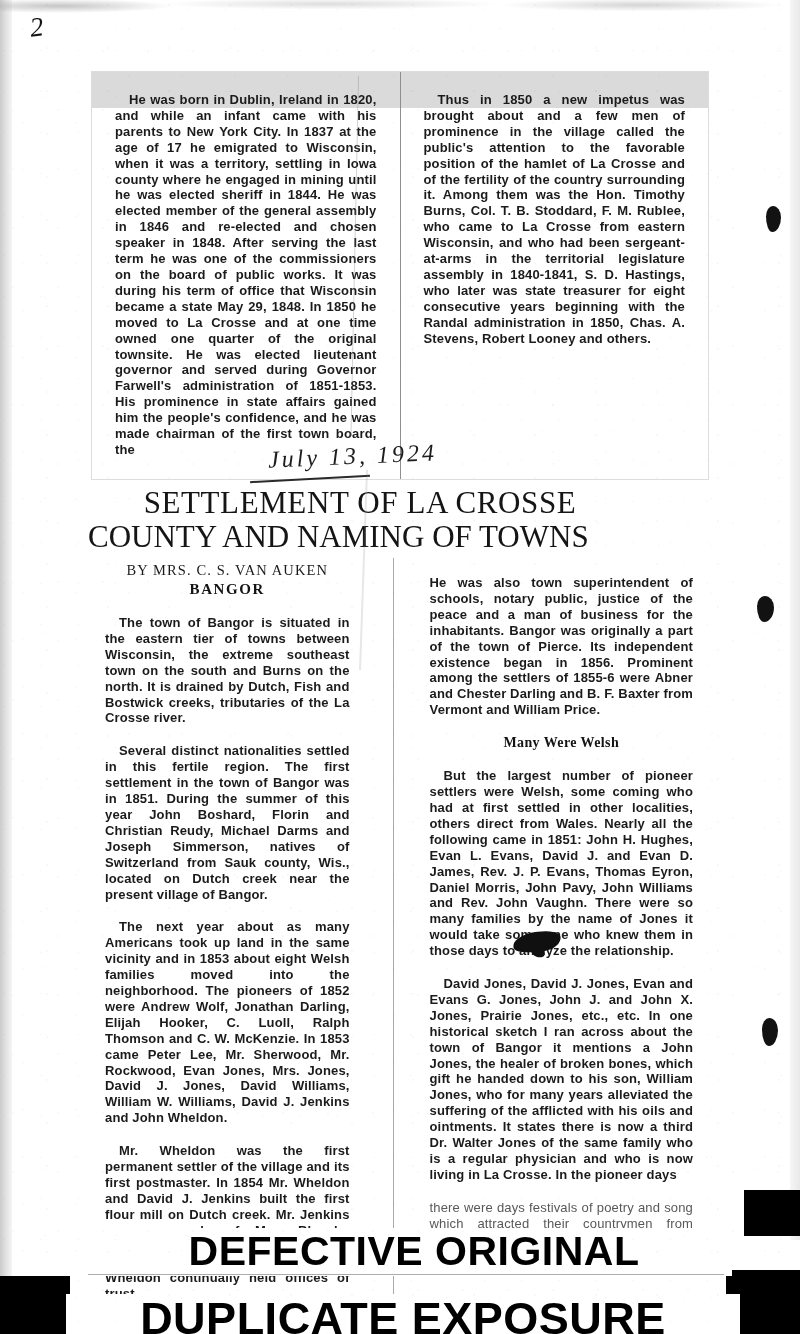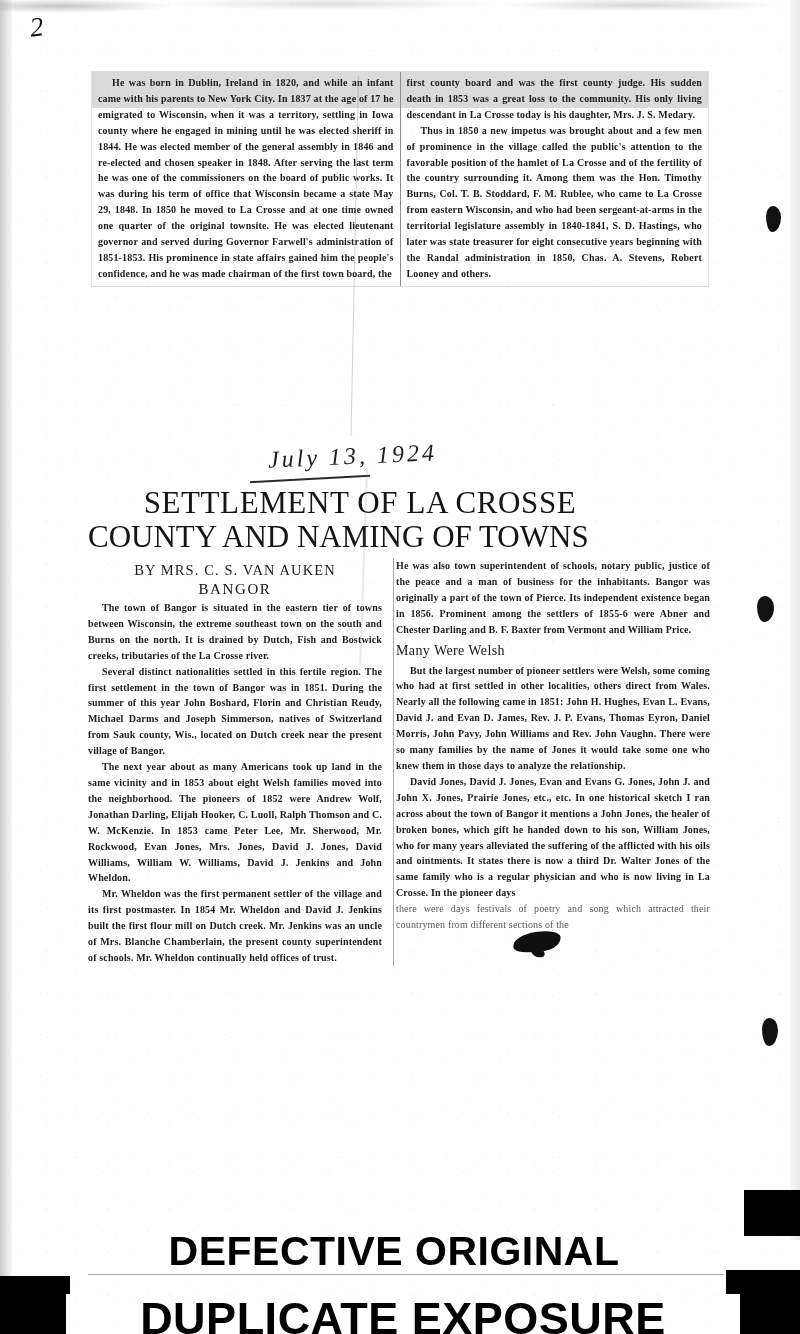--- a/index.html
+++ b/index.html
@@ -93,23 +93,23 @@
     position: relative;
   }
   .col {
     flex: 1 1 0;
     padding: 3px 6px 4px 6px;
     box-sizing: border-box;
   }
   .col.left-col { border-right: 1px solid #8e8e8e; }
 
   .news-p {
-    margin: 0;
-    font-family: Liberation Serif, serif;
-    font-size: 10px;
+    margin: 17px;
+    font-family: Liberation Sans, sans-serif;
+    font-size: 13px;
     line-height: 15.9px;
     text-align: justify;
     text-indent: 14px;
     color: #1b1b1b;
     letter-spacing: .15px;
     font-weight: 600;
   }
   .news-p + .news-p { margin-top: 0; }
   .news-p.cont { text-indent: 0; }
 
@@ -165,39 +165,40 @@
     font-family: "Liberation Serif", serif;
     font-size: 14.5px;
     letter-spacing: 1.1px;
     color: #1b1b1b;
     margin-top: 4px;
   }
   .town-head {
     text-align: center;
     font-family: "Liberation Serif", serif;
     font-size: 15px;
-    font-weight: normal;
+    font-weight: bold;
     letter-spacing: 1.6px;
     color: #141414;
     margin: 2px 0 2px 0;
   }
   .sub-head {
-    text-align: left;
+    text-align: center;
     font-family: "Liberation Serif", serif;
     font-size: 14px;
-    font-weight: normal;
+    font-weight: bold;
     letter-spacing: .4px;
     color: #141414;
     margin: 5px 0 4px 0;
   }
   .faded { color: #585858; font-weight: 500; }
 
   #main-cols {
     display: flex;
     position: relative;
+    gap: 32px;
   }
   #main-cols .col-l { width: 303px; padding-right: 9px; box-sizing: border-box; }
   #main-cols .col-r { width: 319px; padding-left: 5px; box-sizing: border-box; }
   #col-rule {
     position: absolute;
     left: 305px; top: 0; bottom: 0;
     width: 1px;
     background: rgba(100,100,100,.55);
   }
 
@@ -236,21 +237,21 @@
   .banner-strip {
     position: absolute;
     background: #ffffff;
     font-family: "Liberation Sans", sans-serif;
     font-weight: bold;
     color: #000000;
     white-space: nowrap;
     letter-spacing: .5px;
   }
   #banner-line1 {
-    left: 76px; top: 0;
+    left: 96px; top: 0;
     width: 636px; height: 48px;
     font-size: 41px;
     line-height: 46px;
     text-align: center;
   }
   #banner-line2 {
     left: 66px; top: 66px;
     width: 674px; height: 52px;
     font-size: 45px;
     line-height: 50px;
@@ -307,21 +308,20 @@
   <div class="edge-blob" style="left:757px; top:596px; width:17px; height:26px;"></div>
   <div class="edge-blob" style="left:762px; top:1018px; width:16px; height:28px;"></div>
 
   <div id="clipping-top">
     <div class="shade-band"></div>
     <div class="cols-2">
       <div class="col left-col">
         <p class="news-p">He was born in Dublin, Ireland in 1820, and while an infant came with his parents to New York City. In 1837 at the age of 17 he emigrated to Wisconsin, when it was a territory, settling in Iowa county where he engaged in mining until he was elected sheriff in 1844. He was elected member of the general assembly in 1846 and re-elected and chosen speaker in 1848. After serving the last term he was one of the commissioners on the board of public works. It was during his term of office that Wisconsin became a state May 29, 1848. In 1850 he moved to La Crosse and at one time owned one quarter of the original townsite. He was elected lieutenant governor and served during Governor Farwell's administration of 1851-1853. His prominence in state affairs gained him the people's confidence, and he was made chairman of the first town board, the</p>
       </div>
       <div class="col">
-        <p class="news-p cont">first county board and was the first county judge. His sudden death in 1853 was a great loss to the community. His only living descendant in La Crosse today is his daughter, Mrs. J. S. Medary.</p>
         <p class="news-p">Thus in 1850 a new impetus was brought about and a few men of prominence in the village called the public's attention to the favorable position of the hamlet of La Crosse and of the fertility of the country surrounding it. Among them was the Hon. Timothy Burns, Col. T. B. Stoddard, F. M. Rublee, who came to La Crosse from eastern Wisconsin, and who had been sergeant-at-arms in the territorial legislature assembly in 1840-1841, S. D. Hastings, who later was state treasurer for eight consecutive years beginning with the Randal administration in 1850, Chas. A. Stevens, Robert Looney and others.</p>
       </div>
     </div>
   </div>
 
   <div id="handwritten-date">July 13, 1924</div>
   <div id="date-underline"></div>
 
   <div id="clipping-main">
 

